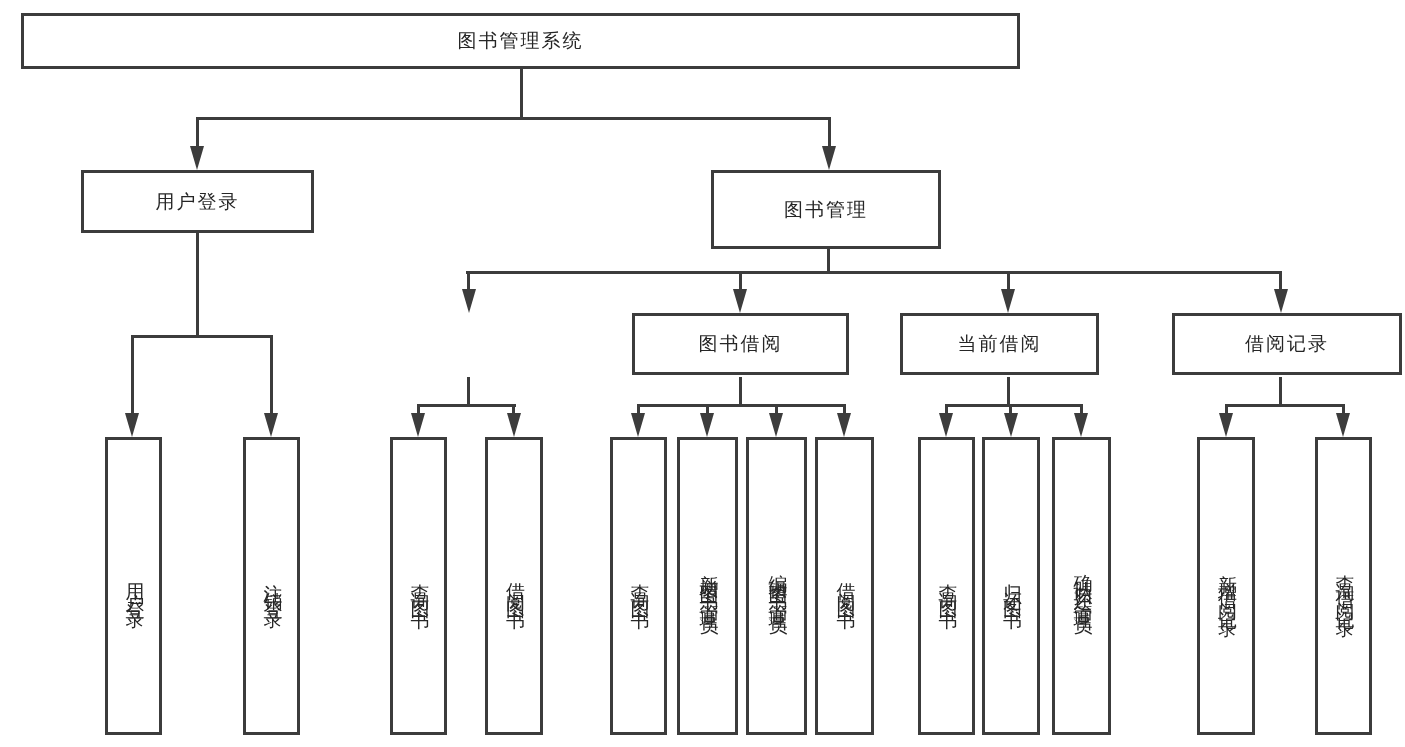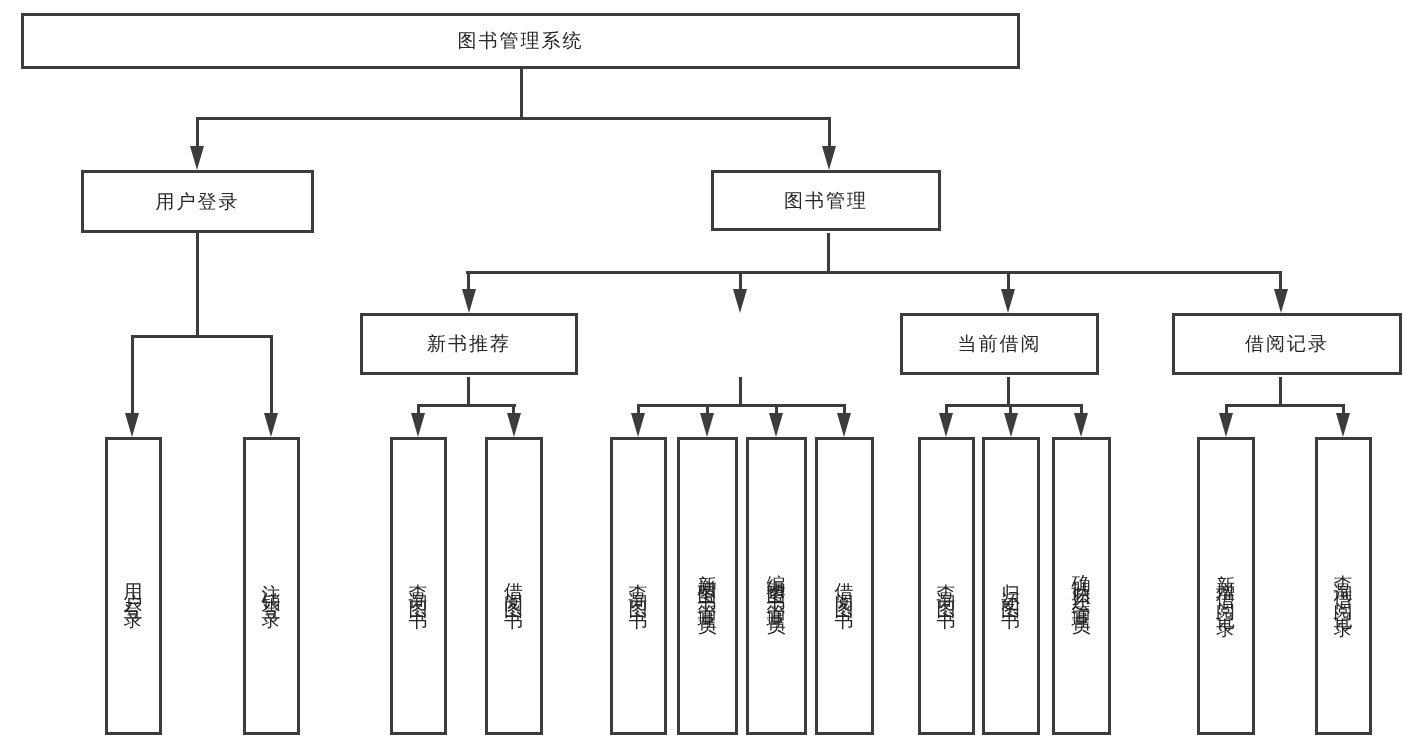--- a/index.html
+++ b/index.html
@@ -37,21 +37,21 @@
     top:437px;height:298px;
     font-size:19px;
   }
   .box.v .lbl{
     writing-mode:vertical-rl;
     text-orientation:mixed;
     letter-spacing:9px;
     line-height:1;
   }
   .box.v .lbl.long{letter-spacing:6px;}
-  .lbl{white-space:nowrap;}
+  .lbl{white-space:nowrap;font-family:Liberation Mono, monospace;}
   .watermark{
     position:absolute;
     right:7px;top:714px;
     font-size:17px;
     color:var(--wm);
     letter-spacing:1px;
   }
 </style>
 </head>
 <body>
@@ -117,26 +117,26 @@
   <div class="arr" style="left:1219px;top:413px"></div>
   <div class="arr" style="left:1336px;top:413px"></div>
 
   <div class="box h" style="left:21px;top:13px;width:999px;height:56px">
     <span class="lbl">图书管理系统</span>
   </div>
 
   <div class="box h" style="left:81px;top:170px;width:233px;height:63px">
     <span class="lbl">用户登录</span>
   </div>
-  <div class="box h" style="left:711px;top:170px;width:230px;height:61px">
+  <div class="box h" style="left:711px;top:170px;width:230px;height:79px">
     <span class="lbl">图书管理</span>
   </div>
 
-  <div class="box h" style="left:360px;top:313px;width:218px;height:62px">
-    <span class="lbl">新书推荐</span>
+  <div class="box h" style="left:632px;top:313px;width:217px;height:62px">
+    <span class="lbl">图书借阅</span>
   </div>
   <div class="box h" style="left:900px;top:313px;width:199px;height:62px">
     <span class="lbl">当前借阅</span>
   </div>
   <div class="box h" style="left:1172px;top:313px;width:230px;height:62px">
     <span class="lbl">借阅记录</span>
   </div>
 
   <div class="box v" style="left:105px;width:57px">
     <span class="lbl">用户登录</span>

